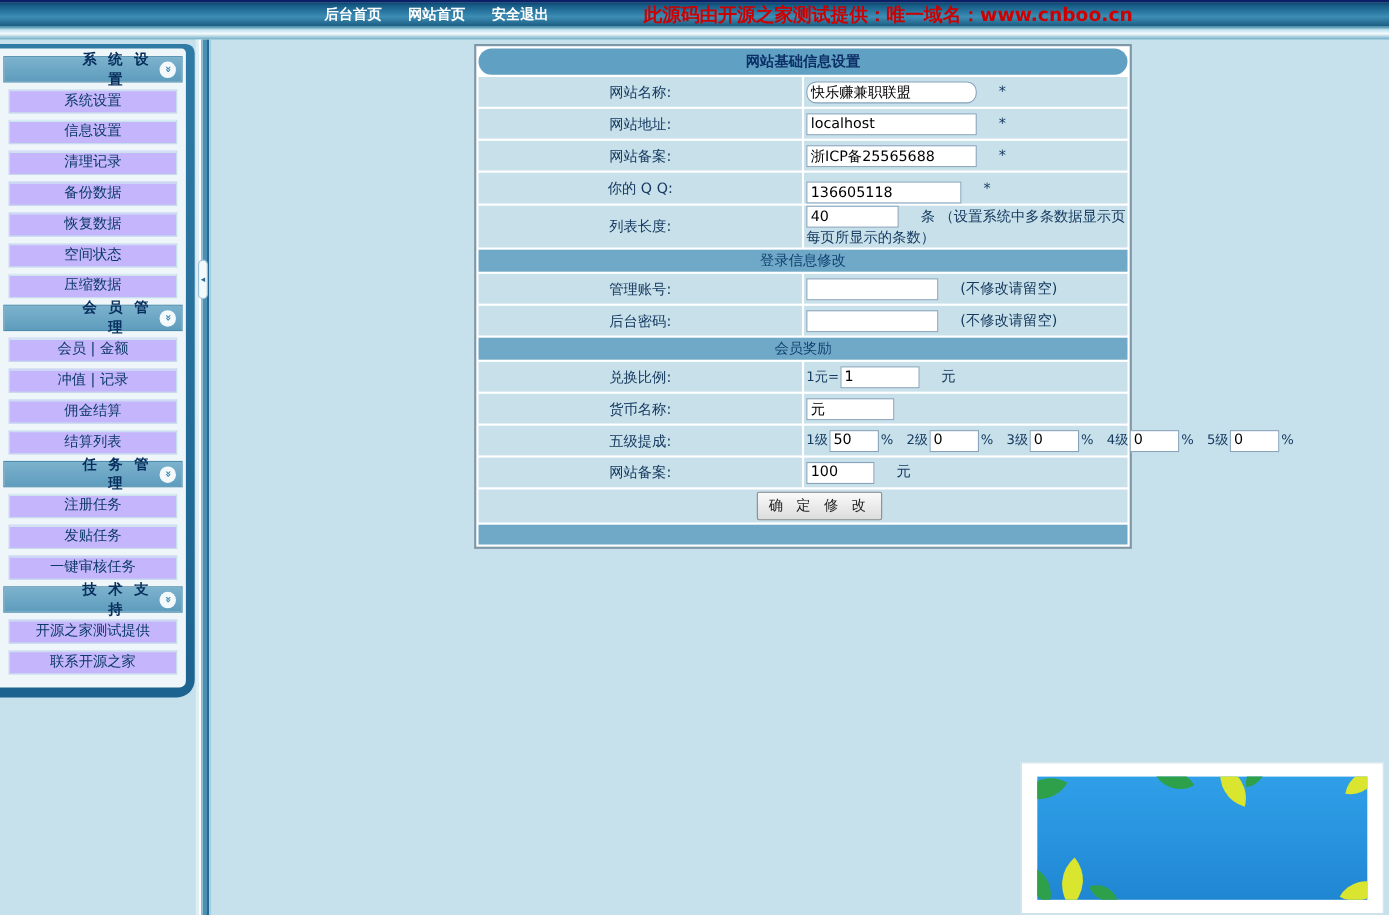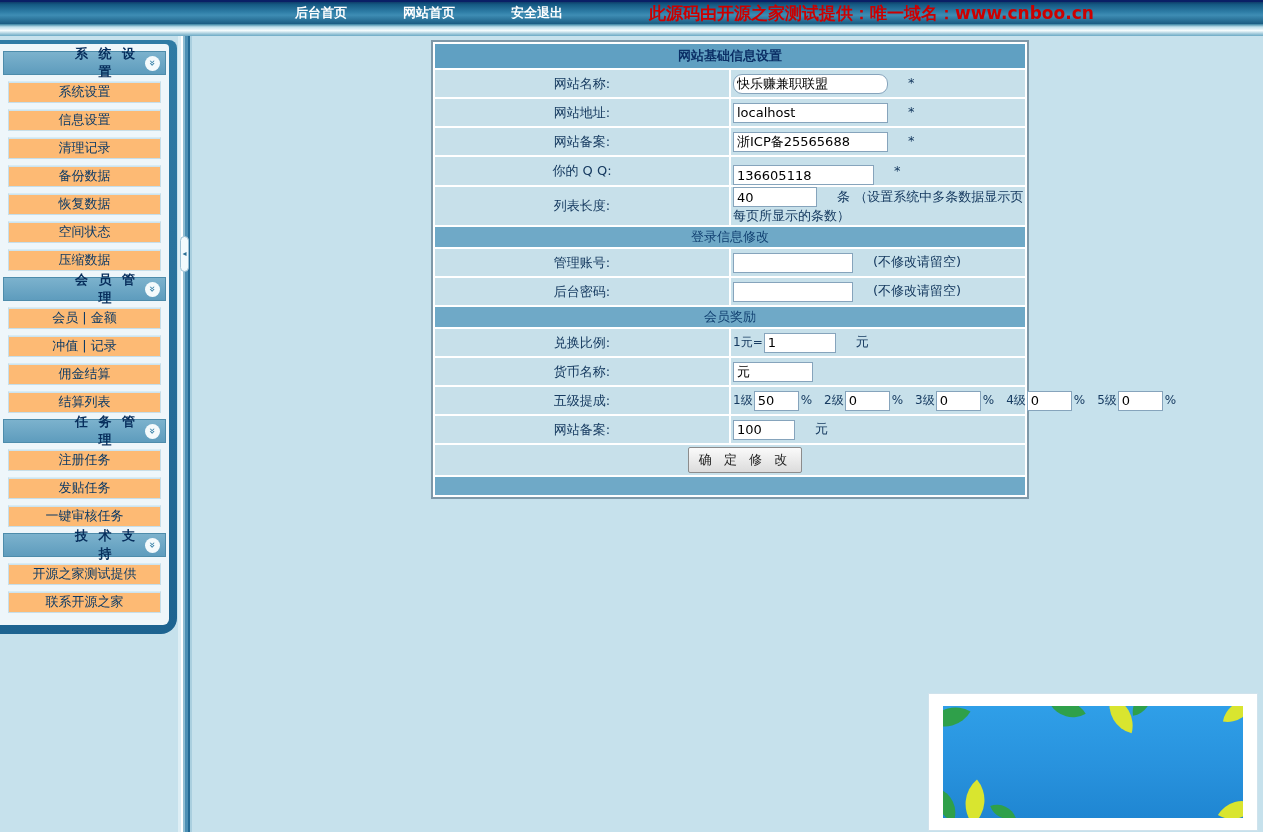--- a/index.html
+++ b/index.html
@@ -8,21 +8,21 @@
 
   .page { position:relative; width:1263px; height:832px; background:#c6e1ec; }
 
   
   .topbar {
     height:24px; width:100%;
     background:linear-gradient(180deg,#0f3d6b 0%,#155a84 12%,#2e7da6 45%,#3e8db4 60%,#1a5c82 100%);
     border-top:2px solid #0a1f66;
     display:flex; align-items:center;
   }
-  .nav { margin-left:295px; display:flex; gap:56px; }
+  .nav { margin-left:295px; display:flex; gap:24px; }
   .nav-link { color:#ffffff; font-weight:bold; font-size:13px; cursor:pointer; white-space:nowrap; }
   .notice { margin-left:86px; color:#cc0000; font-weight:bold; font-size:17px; white-space:nowrap; }
 
   .band {
     height:12px; width:100%;
     background:linear-gradient(180deg,#35809f 0%,#bfe0ec 25%,#f4fbfd 55%,#9fc9da 82%,#6ba8c4 100%);
   }
 
   
   .content { position:relative; width:100%; height:796px; background:#c6e1ec; }
@@ -43,21 +43,21 @@
   }
   .side-title { flex:1; text-align:center; padding-left:20px; font-weight:bold; color:#072e5c; letter-spacing:3px; font-size:13px;margin-left:44px; }
   .chev {
     width:15px; height:15px; margin-right:5px; border-radius:50%;
     background:#f4fafc; color:#3f86ab; font-weight:bold; font-size:10px;
     display:flex; align-items:center; justify-content:center; cursor:pointer;
   }
   .chev span { display:inline-block; transform:rotate(90deg); line-height:1; }
   .side-item {
     height:22px; line-height:20px; margin:6px 5px;
-    background:#fdba74; border:1px solid #c6dee9; border-top-color:#d9ecf4;
+    background:#c4b5fd; border:1px solid #c6dee9; border-top-color:#d9ecf4;
     box-shadow:inset 0 1px 0 #cde4ef;
     text-align:center; color:#0c3a66; font-size:13px; cursor:pointer;
   }
 
   
   .vdivider {
     position:absolute; left:178px; top:0; bottom:0; width:14px; cursor:col-resize;
     background:linear-gradient(90deg,#ddeef5 0 3px,#ffffff 3px 5px,#8fbdd2 5px 7px,#4c8fb4 7px 10px,#246a94 10px 12px,#aacfdf 12px 14px);
   }
   .collapse-pill {
@@ -68,21 +68,21 @@
   .collapse-pill .arrow { font-size:8px; color:#2a6d94; line-height:1; }
 
   
   .main { position:absolute; left:192px; top:0; right:0; bottom:0; }
 
   table.form-table {
     margin:4px 0 0 239px; width:598px;
     border:2px solid #7e98a8; border-collapse:separate; border-spacing:2px;
     background:#ffffff; table-layout:fixed;
   }
-  td.title-cell { height:24px; background:#60a0c2; text-align:center; font-weight:bold; color:#0b2f66; font-size:13px; }
+  td.title-cell { height:24px; background:#60a0c2; text-align:center; font-weight:bold; color:#0b2f66; font-size:13px;border-radius:12px; }
   td.lbl { width:116px; height:27px; background:#c7e0ea; text-align:center; color:#163a60; font-size:13px; }
   td.val { background:#c7e0ea; padding-left:2px; color:#163a60; font-size:13px; }
   td.section-cell { height:20px; background:#6fa9c7; text-align:center; color:#114071; font-size:13px; }
   td.submit-cell { height:30px; background:#c7e0ea; text-align:center;padding-left:30px; }
   td.footer-cell { height:18px; background:#6fa9c7; }
 
   input.txt {
     height:20px; border:1px solid #86a4bc; background:#fff; color:#000;
     font-size:13px; font-family:"DejaVu Sans","Liberation Sans",sans-serif;
     padding:1px 3px; vertical-align:middle;

